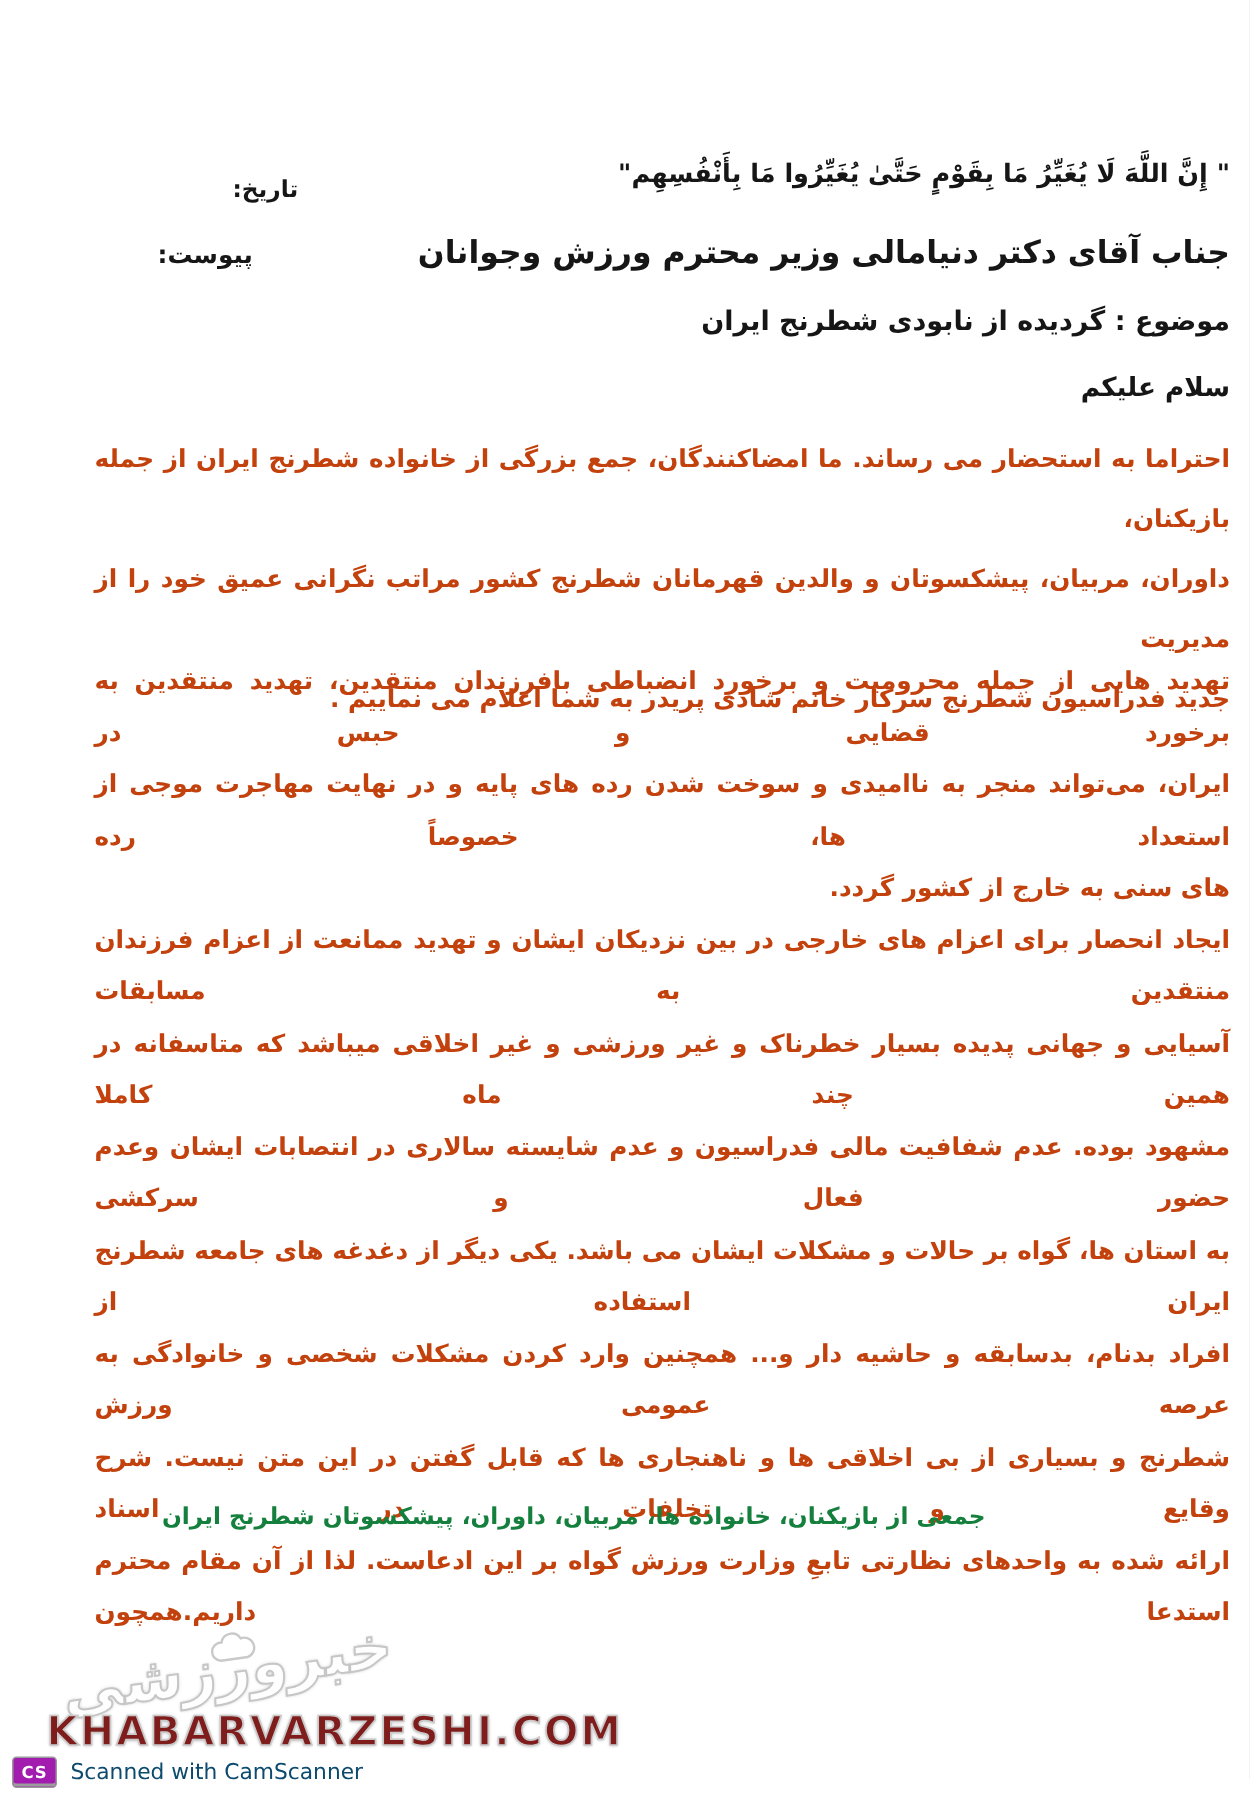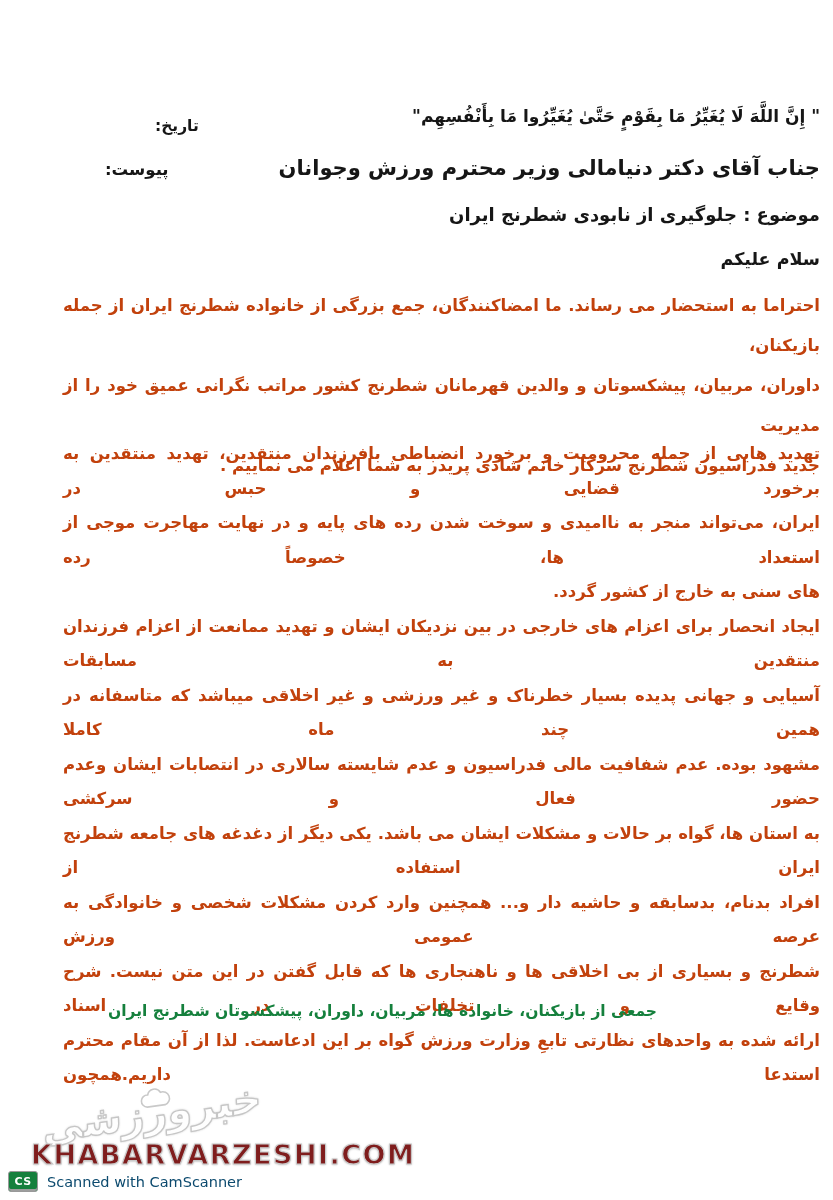--- a/index.html
+++ b/index.html
@@ -86,41 +86,41 @@
     white-space:nowrap;
   }
   
   .scanner{
     position:absolute;left:8px;top:1171px;
     display:flex;align-items:center;gap:9px;
   }
   .cs-badge{
     display:flex;align-items:center;justify-content:center;
     width:28px;height:19px;
-    background:#15803d;
+    background:#a21caf;
     border:1px solid #999999;
     border-radius:3px;
     box-shadow:inset 0 -2px 0 #9d9d9d;
     color:#ffffff;font-size:11px;font-weight:bold;
     letter-spacing:0.5px;
   }
   .cs-label{
     color:#0c4a6e;font-size:14.5px;
   }
 </style>
 </head>
 <body>
 
 <div class="page">
 
   <div class="quote">" إِنَّ اللَّهَ لَا يُغَيِّرُ مَا بِقَوْمٍ حَتَّىٰ يُغَيِّرُوا مَا بِأَنْفُسِهِم"</div>
   <div class="date-label">تاریخ:</div>
   <div class="recipient">جناب آقای دکتر دنیامالی وزیر محترم ورزش وجوانان</div>
   <div class="attach-label">پیوست:</div>
-  <div class="subject">موضوع : جلوگیری از نابودی شطرنج ایران</div>
+  <div class="subject">موضوع : گردیده از نابودی شطرنج ایران</div>
   <div class="salutation">سلام علیکم</div>
 
   <div class="para para1">
     <div class="line">احتراما به استحضار می رساند. ما امضاکنندگان، جمع بزرگی از خانواده شطرنج ایران از جمله بازیکنان،</div>
     <div class="line">داوران، مربیان، پیشکسوتان و والدین قهرمانان شطرنج کشور مراتب نگرانی عمیق خود را از مدیریت</div>
     <div class="line last">جدید فدراسیون شطرنج سرکار خانم  شادی پریدر به شما اعلام می نماییم .</div>
   </div>
 
   <div class="para para23">
     <div class="line">تهدید هایی از جمله محرومیت و برخورد انضباطی بافرزندان منتقدین، تهدید منتقدین به برخورد قضایی و حبس در</div>

